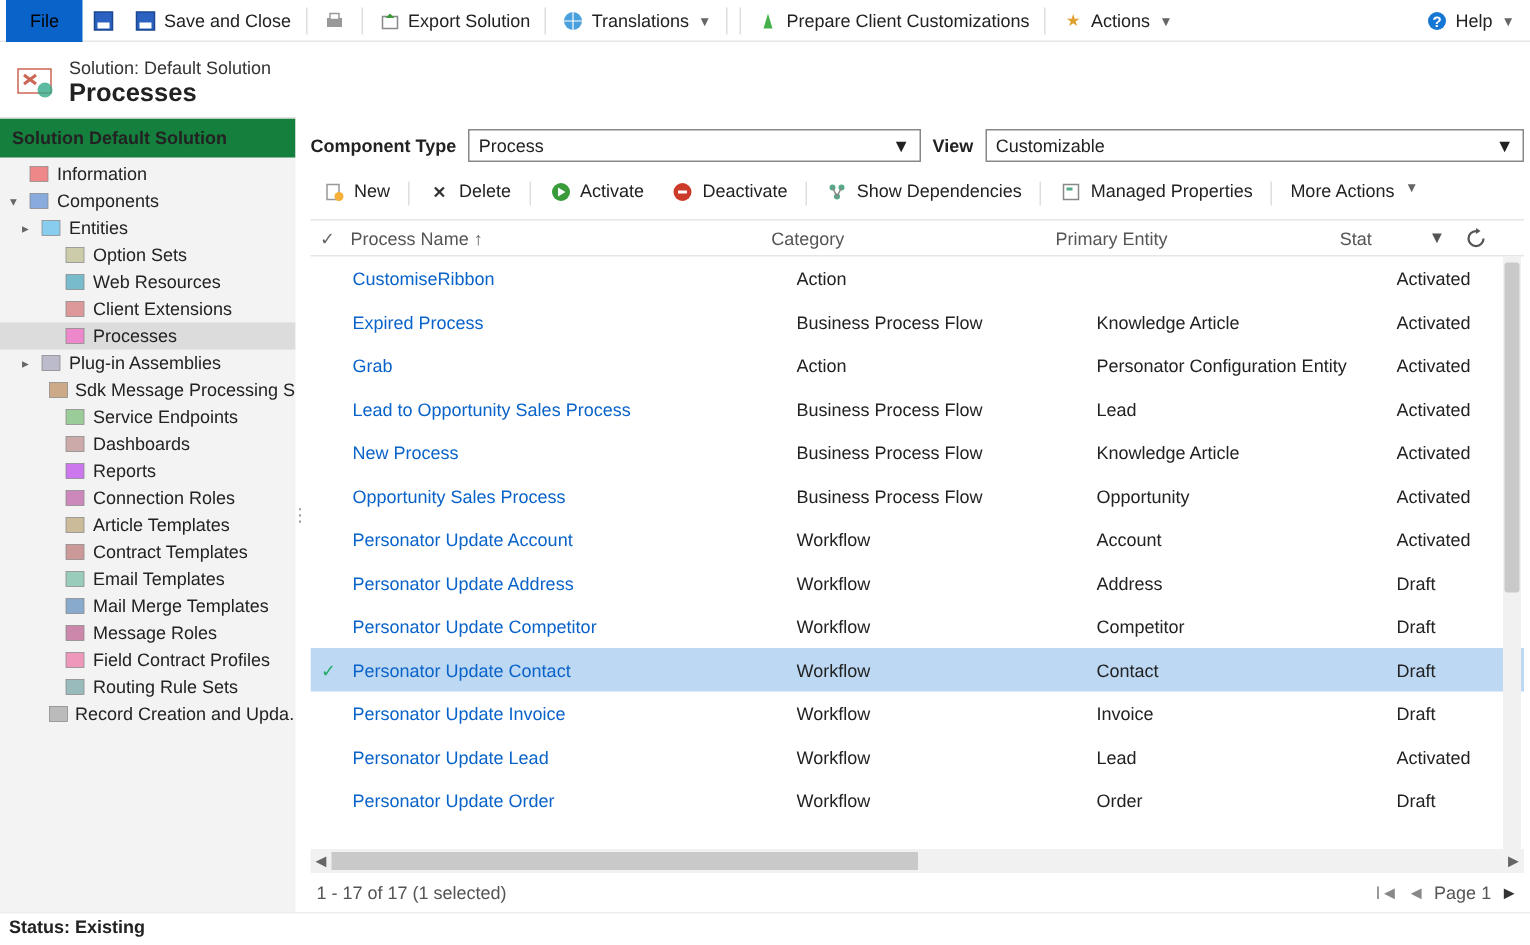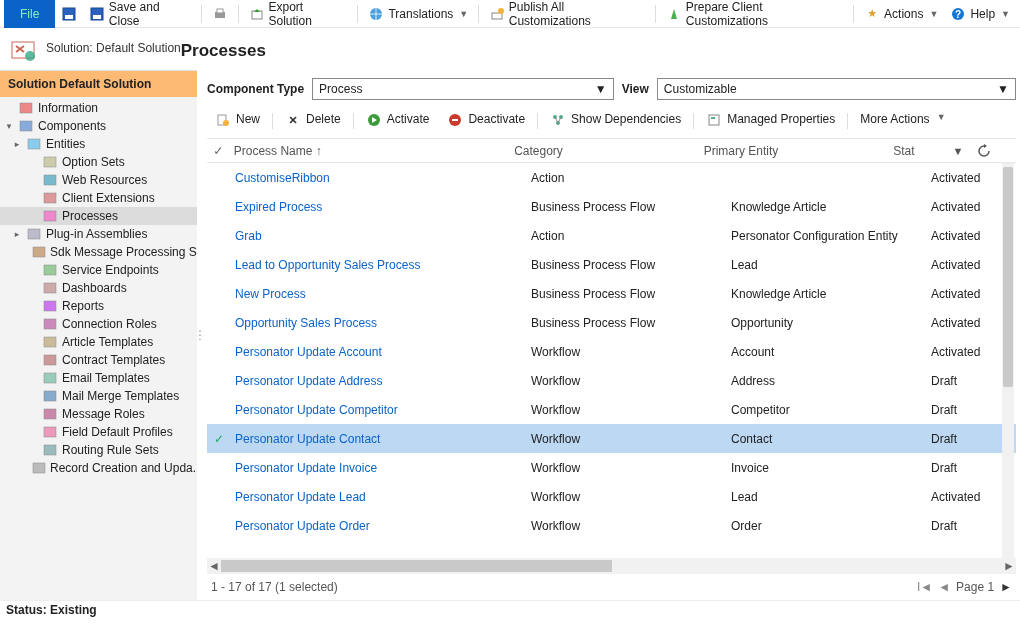--- a/index.html
+++ b/index.html
@@ -1,30 +1,30 @@
 <!DOCTYPE html>
 <html><head>
 <meta charset="utf-8">
 <style>
 *{box-sizing:border-box;margin:0;padding:0;font-family:"Segoe UI",Tahoma,Arial,sans-serif}
 body{width:1020px;height:630px;overflow:hidden;font-size:12px;color:#222;background:#fff}
 .toolbar{height:28px;display:flex;align-items:center;padding:0 4px;border-bottom:1px solid #e6e6e6}
-.file-tab{background:#0a63c9;color:#86efac;padding:6px 16px;height:28px;line-height:16px}
+.file-tab{background:#0a63c9;color:#000000;padding:6px 16px;height:28px;line-height:16px}
 .tb-item{display:inline-flex;align-items:center;height:28px;padding:0 6px;cursor:pointer;gap:4px}
 .tb-sep{width:1px;height:18px;background:#ddd;margin:0 4px}
 .tb-item.right{margin-left:auto}
 .icon{display:inline-flex;width:16px;height:16px;align-items:center;justify-content:center;font-size:11px}
 .header{display:flex;align-items:center;gap:10px;padding:10px 10px 6px 10px}
 .header .icon-big{width:26px;height:26px;display:flex;align-items:center;justify-content:center}
-.header .title-block{display:flex;flex-direction:row}
+.header .title-block{display:flex;flex-direction:column}
 .header .sol{color:#333;font-size:12px}
 .header .page{font-size:17px;font-weight:600}
 .main{display:flex;height:calc(630px - 28px - 52px - 20px)}
 .sidebar{width:197px;background:#f3f3f3;border-top:1px solid #e0e0e0;overflow:hidden;position:relative}
-.sidebar .heading{font-weight:600;padding:6px 8px;background:#fdba74}
+.sidebar .heading{font-weight:600;padding:6px 8px;background:#15803d}
 .tree{padding:2px 0}
 .tree .node{display:flex;align-items:center;height:18px;padding:0 4px;cursor:pointer;gap:4px;white-space:nowrap;overflow:hidden;text-overflow:ellipsis}
 .tree .node.l1{padding-left:12px}
 .tree .node.l2{padding-left:28px}
 .tree .node.sel{background:#dcdcdc}
 .tree .exp{width:10px;display:inline-block;text-align:center;color:#666;font-size:9px}
 .splitter{width:6px;display:flex;align-items:center;justify-content:center;color:#999;cursor:col-resize}
 .content{flex:1;display:flex;flex-direction:column;padding:4px 4px 0 4px;min-width:0}
 .filter-row{display:flex;align-items:center;gap:8px;padding:4px 0 8px 0}
 .filter-row label{font-weight:600}
@@ -105,29 +105,20 @@
       <span class="icon">
         <svg width="14" height="14">
           <circle cx="7" cy="7" r="6" fill="#4aa0dd"></circle>
           <path d="M1 7 H13 M7 1 V13" stroke="#fff" stroke-width="0.8"></path>
         </svg>
       </span>
       <span>Translations</span>
       <span class="dd">▼</span>
     </div>
   <div class="tb-sep"></div>
-  <div class="tb-item">
-      <span class="icon">
-        <svg width="14" height="14">
-          <rect x="2" y="6" width="10" height="6" fill="#fff" stroke="#888"></rect>
-          <circle cx="11" cy="4" r="3" fill="#f7b13a"></circle>
-        </svg>
-      </span>
-      <span>Publish All Customizations</span>
-    </div>
   <div class="tb-sep"></div>
   <div class="tb-item">
       <span class="icon">
         <svg width="14" height="14">
           <path d="M4 12 L7 2 L10 12 Z" fill="#46b14c"></path>
         </svg>
       </span>
       <span>Prepare Client Customizations</span>
     </div>
   <div class="tb-sep"></div>
@@ -328,21 +319,21 @@
           </span>
           <span>Message Roles</span>
         </div>
         <div class="node l2">
           <span class="exp"></span>
           <span class="icon">
             <svg width="14" height="14">
               <rect x="1" y="2" width="12" height="10" fill="#e9b" stroke="#888" stroke-width="0.5"></rect>
             </svg>
           </span>
-          <span>Field Default Profiles</span>
+          <span>Field Contract Profiles</span>
         </div>
         <div class="node l2">
           <span class="exp"></span>
           <span class="icon">
             <svg width="14" height="14">
               <rect x="1" y="2" width="12" height="10" fill="#9bb" stroke="#888" stroke-width="0.5"></rect>
             </svg>
           </span>
           <span>Routing Rule Sets</span>
         </div>

